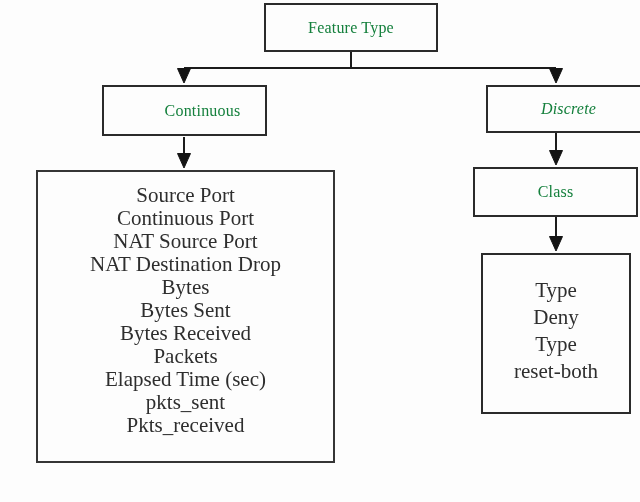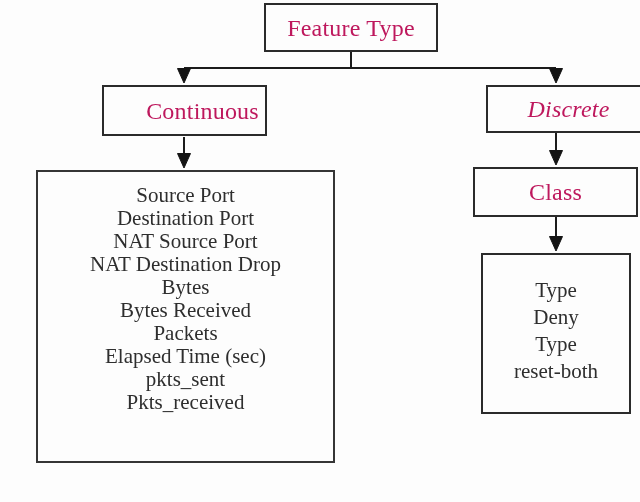--- a/index.html
+++ b/index.html
@@ -27,24 +27,24 @@
     position: absolute;
     box-sizing: border-box;
     border: 2px solid #2b2b2b;
     background: #fdfdfd;
     display: flex;
     align-items: center;
     justify-content: center;
     text-align: center;
   }
   .node-label {
-    font-size: 24px;
+    font-size: 16px;
     line-height: 24px;
     letter-spacing: 0.2px;
-    color: #be185d;
+    color: #15803d;
   }
   #box-feature-type { left: 264px; top: 3px;   width: 174px; height: 49px; }
   #box-continuous   { left: 102px; top: 85px;  width: 165px; height: 51px; padding-left: 36px; }
   #box-discrete     { left: 486px; top: 85px;  width: 165px; height: 48px; font-style: italic; }
   #box-class        { left: 473px; top: 167px; width: 165px; height: 50px; }
 
   #box-feature-list {
     left: 36px; top: 170px; width: 299px; height: 293px;
     border-color: #353535;
     flex-direction: column;
@@ -103,24 +103,25 @@
   <div class="node-box" id="box-discrete">
     <span class="node-label">Discrete</span>
   </div>
 
   <div class="node-box" id="box-class">
     <span class="node-label">Class</span>
   </div>
 
   <div class="node-box" id="box-feature-list">
       <div class="list-line">Source Port</div>
-      <div class="list-line">Destination Port</div>
+      <div class="list-line">Continuous Port</div>
       <div class="list-line">NAT Source Port</div>
       <div class="list-line">NAT Destination Drop</div>
       <div class="list-line">Bytes</div>
+      <div class="list-line">Bytes Sent</div>
       <div class="list-line">Bytes Received</div>
       <div class="list-line">Packets</div>
       <div class="list-line">Elapsed Time (sec)</div>
       <div class="list-line">pkts_sent</div>
       <div class="list-line">Pkts_received</div>
     </div>
 
   <div class="node-box" id="box-class-values">
       <div class="list-line">Type</div>
       <div class="list-line">Deny</div>

